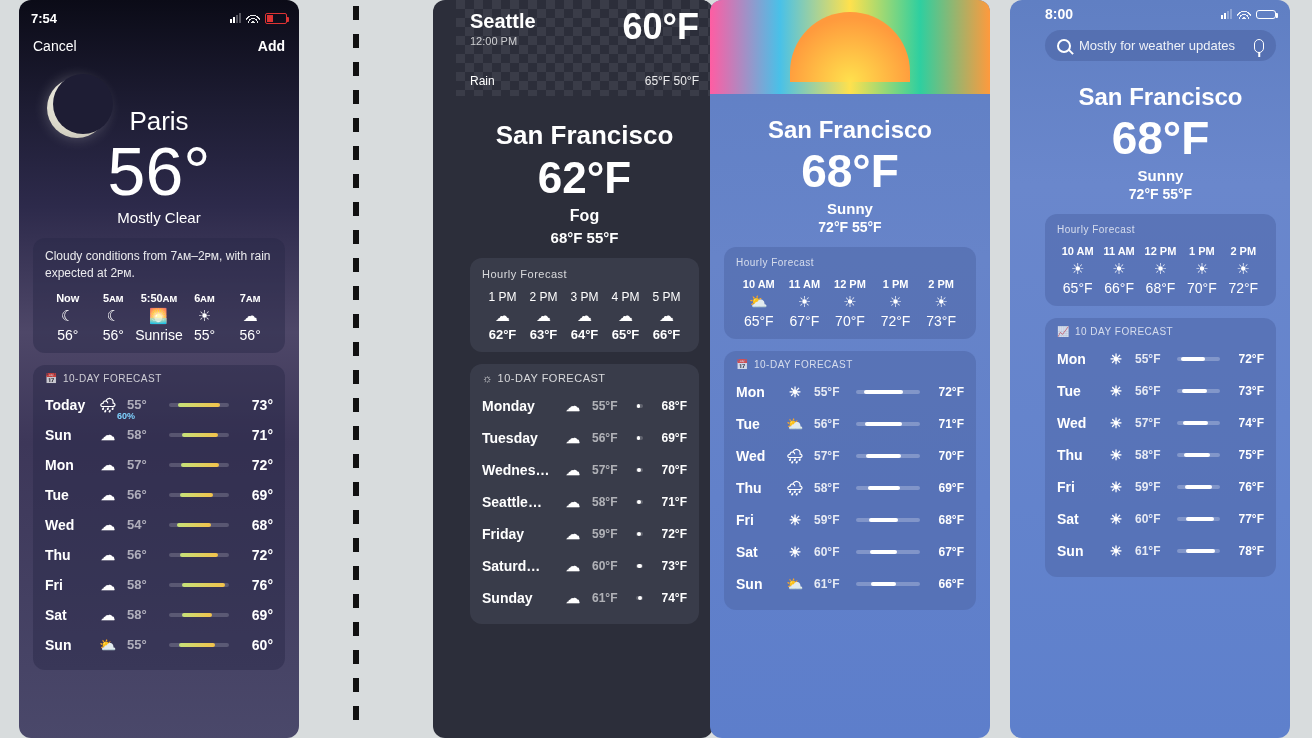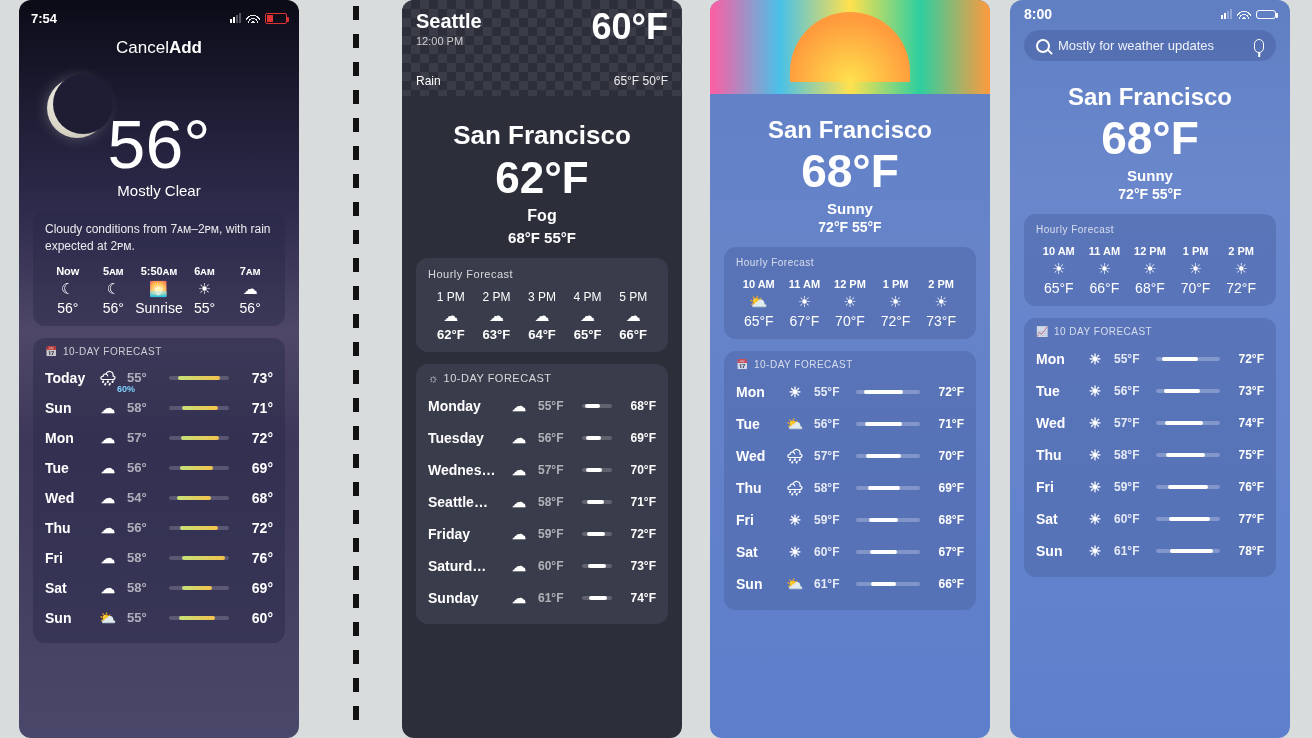--- a/index.html
+++ b/index.html
@@ -20,21 +20,21 @@
   .batt::before{content:"";position:absolute;right:-3px;top:3px;width:2px;height:5px;background:#d33;border-radius:0 1px 1px 0;}
   .wifi { width:14px;height:10px; background:
           radial-gradient(circle at 50% 100%,#fff 2px,transparent 2px),
           radial-gradient(circle at 50% 100%,transparent 4px,#fff 4px,#fff 5px,transparent 5px),
           radial-gradient(circle at 50% 100%,transparent 7px,#fff 7px,#fff 8px,transparent 8px);
           opacity:.9;}
   .sig { display:flex; gap:1px; align-items:flex-end; }
   .sig span{width:2px;background:#fff;}
   .sig span:nth-child(1){height:4px;} .sig span:nth-child(2){height:6px;}
   .sig span:nth-child(3){height:8px;opacity:.3;} .sig span:nth-child(4){height:10px;opacity:.3;}
-  .p1 .navrow{display:flex;justify-content:center;padding:8px 14px 6px;font-size:17px;}
+  .p1 .navrow{display:flex;justify-content:space-between;padding:8px 14px 6px;font-size:14px;}
   .p1 .navrow span{font-weight:500;}
   .p1 .navrow .add{font-weight:600;}
   .moon{width:60px;height:60px;border-radius:50%;background:radial-gradient(circle at 40% 35%,#f4f3eb 0%,#d9d6c8 60%,#b9b6a9 100%);
         box-shadow:0 0 14px rgba(255,255,255,.25);position:absolute;left:28px;top:78px;}
   .moon::after{content:"";position:absolute;right:-6px;top:-4px;width:60px;height:60px;border-radius:50%;background:#1e1d34;}
   .p1-hero{text-align:center;margin-top:46px;}
   .p1-hero .city{font-size:26px;font-weight:500;}
   .p1-hero .big{font-size:68px;font-weight:300;line-height:1;}
   .p1-hero .cond{font-size:15px;margin-top:4px;}
   .p1-hero .hilo{font-size:14px;margin-top:2px;}
@@ -51,21 +51,21 @@
   .drow .day{width:44px;}
   .drow .dico{width:22px;text-align:center;font-size:14px;}
   .drow .lo{width:34px;opacity:.6;font-size:13px;}
   .drow .bar{flex:1;height:4px;border-radius:2px;position:relative;background:rgba(255,255,255,.18);}
   .drow .bar .fill{position:absolute;top:0;height:4px;border-radius:2px;}
   .p1 .bar .fill{background:linear-gradient(90deg,#c6e27a,#f3c24b);}
   .drow .hi{width:36px;text-align:right;font-size:14px;}
   .drow .pct{position:absolute;font-size:9px;color:#7fd3ff;margin-top:14px;}
 
   
-  .p2 { left:402px; background:#2c2e3a; }
+  .p2 { left:433px; background:#2c2e3a;padding-left:23px; }
   .p2 .checker{height:96px; padding:10px 14px 0;
     background:
       linear-gradient(45deg,#2c2e3a 25%,transparent 25%,transparent 75%,#2c2e3a 75%),
       linear-gradient(45deg,#2c2e3a 25%,#3a3c48 25%,#3a3c48 75%,#2c2e3a 75%);
     background-size:18px 18px; background-position:0 0,9px 9px;}
   .p2 .top-left{font-size:20px;font-weight:600;}
   .p2 .top-sub{font-size:11px;opacity:.75;margin-top:2px;}
   .p2 .top-temp{position:absolute;right:14px;top:6px;font-size:36px;font-weight:600;}
   .p2 .top-cond{position:absolute;right:14px;top:62px;font-size:12px;opacity:.9;}
   .p2-hero{text-align:center;margin-top:24px;}
@@ -79,21 +79,21 @@
   .p2 .hourly-row .hcell .v{font-size:13px;font-weight:600;}
   .p2 .daily .drow{height:32px;}
   .p2 .drow .day{width:72px;overflow:hidden;text-overflow:ellipsis;white-space:nowrap;}
   .p2 .bar{background:rgba(255,255,255,.2);}
   .p2 .bar .fill{background:#fff;}
   .p2 .drow .lo{width:36px;font-size:12px;}
   .p2 .drow .hi{font-size:12px;}
 
   
   .p3 { left:710px; background:linear-gradient(180deg,#5f7fc4 0%,#6784c9 35%,#5d7ecb 100%); }
-  .p4 { left:1010px; background:linear-gradient(180deg,#607fc3 0%,#6a87cc 25%,#5e80cc 100%); }
+  .p4 { left:1010px; background:linear-gradient(180deg,#607fc3 0%,#6a87cc 25%,#5e80cc 100%);padding-left:21px; }
   .sunart{height:94px;display:flex;align-items:center;justify-content:center;
     background:linear-gradient(90deg,#ff5da3,#49c1e8,#ffe14d,#2ecfa0,#ff9a3d);}
   .sunart .sun{width:120px;height:70px;border-radius:60px 60px 0 0;
     background:radial-gradient(circle at 50% 100%,#ffe14d 0%,#ff9a3d 70%);}
   .p34-hero{text-align:center;margin-top:22px;}
   .p34-hero .city{font-size:24px;font-weight:600;}
   .p34-hero .big{font-size:46px;font-weight:700;}
   .p34-hero .cond{font-size:15px;font-weight:600;margin-top:2px;}
   .p34-hero .hilo{font-size:14px;font-weight:600;margin-top:2px;}
   .p3 .card,.p4 .card{background:rgba(80,105,170,.6);}
@@ -136,20 +136,21 @@
       <span class="wifi"></span>
       <span class="batt"></span>
     </div>
   </div>
   <div class="navrow">
     <span>Cancel</span>
     <span class="add">Add</span>
   </div>
   <div class="moon"></div>
   <div class="p1-hero">
+    <div class="city">Paris</div>
     <div class="big">56°</div>
     <div class="cond">Mostly Clear</div>
   </div>
   <div class="card">
     <div class="blurb">Cloudy conditions from 7ᴀᴍ–2ᴘᴍ, with rain expected at 2ᴘᴍ.</div>
     <div class="hourly-row">
           <div class="hcell">
             <span class="t">Now</span>
             <span class="ico glyph">☾</span>
             <span class="v">56°</span>

